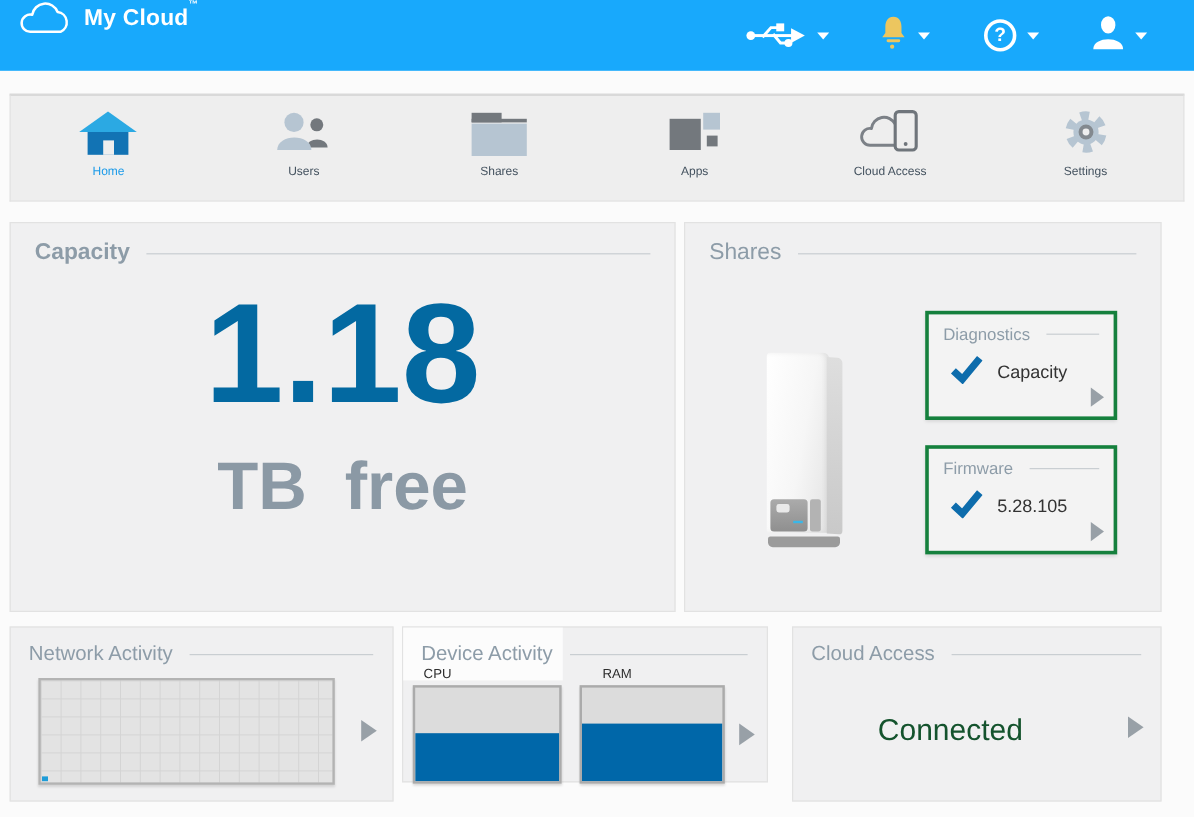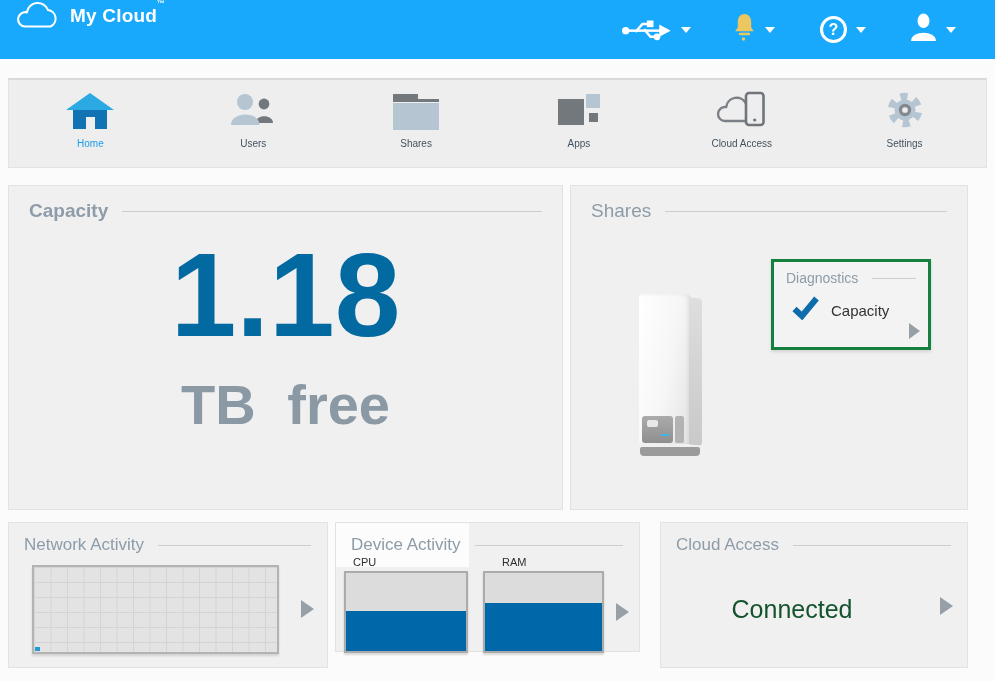--- a/index.html
+++ b/index.html
@@ -322,20 +322,35 @@
       <span>
         <svg width="27" height="24" viewBox="0 0 26 24">
           <path d="M2 13 L9.5 20 L24 2.5" fill="none" stroke="#0d6cac" stroke-width="6"></path>
         </svg>
       </span>
       <span class="sub-value">Capacity</span>
     </div>
     <div class="arrow-right sm sub-arrow"></div>
   </div>
 
+  <div class="subpanel" style="top:185px;">
+    <div class="panel-header">
+      <span class="panel-title">Firmware</span>
+      <span class="panel-line"></span>
+    </div>
+    <div class="sub-row">
+      <span>
+        <svg width="27" height="24" viewBox="0 0 26 24">
+          <path d="M2 13 L9.5 20 L24 2.5" fill="none" stroke="#0d6cac" stroke-width="6"></path>
+        </svg>
+      </span>
+      <span class="sub-value">5.28.105</span>
+    </div>
+    <div class="arrow-right sm sub-arrow"></div>
+  </div>
 </div>
 
 <div class="panel net-panel">
   <div class="panel-header small">
     <span class="panel-title">Network Activity</span>
     <span class="panel-line"></span>
   </div>
   <div class="net-chart">
     <div class="net-dot"></div>
   </div>

